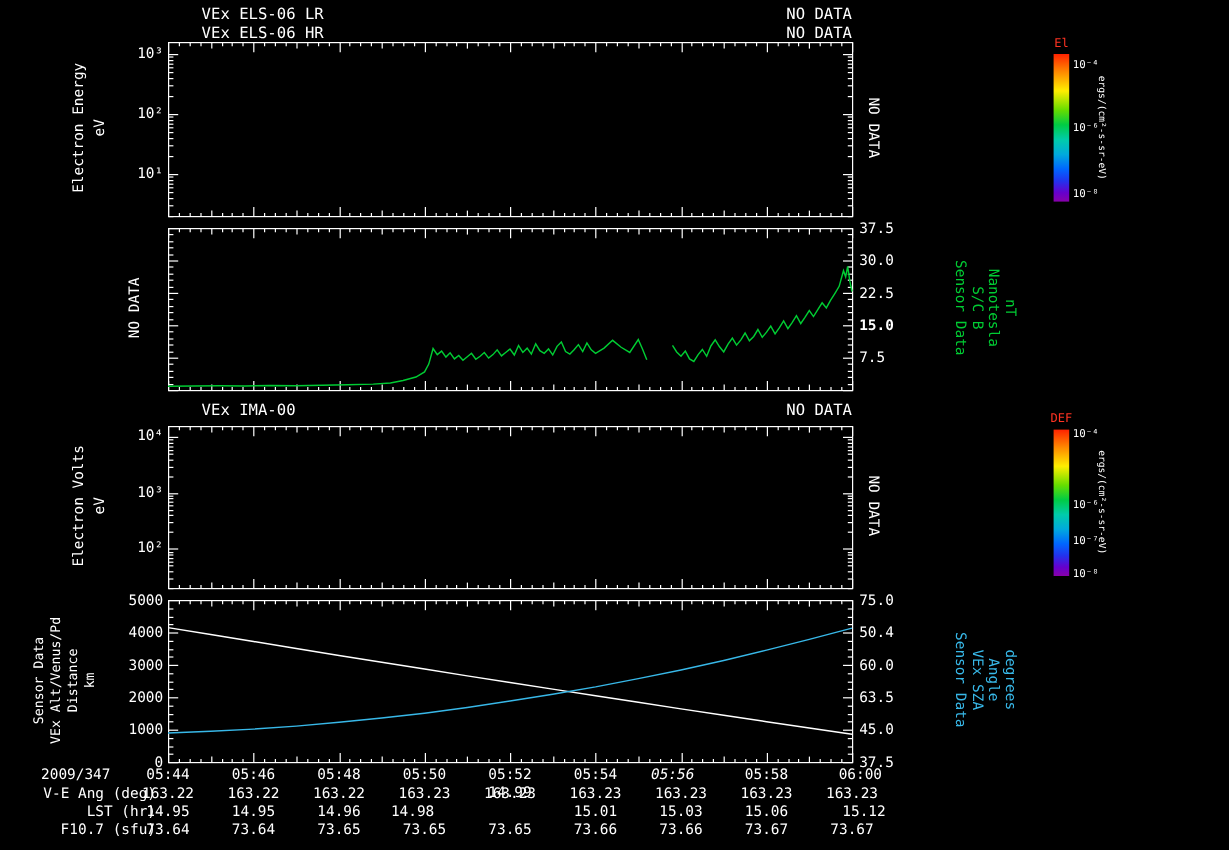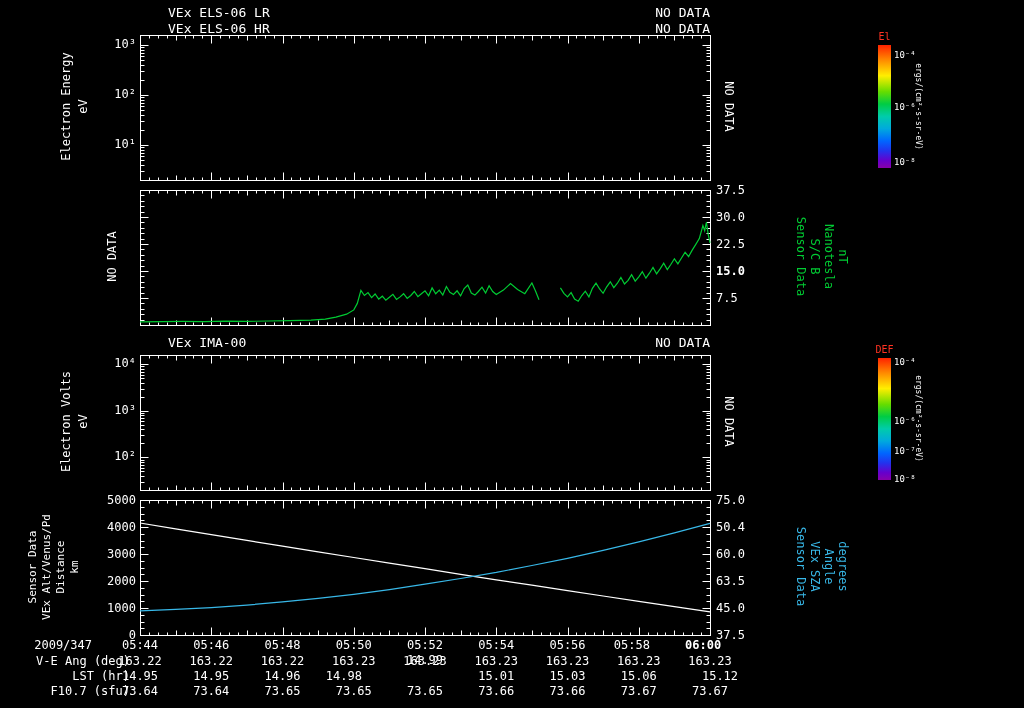--- a/index.html
+++ b/index.html
@@ -831,23 +831,23 @@
     <div class="lbl" style="left: 716px; top: 548px;">60.0</div>
     <div class="lbl" style="left: 716px; top: 575px;">63.5</div>
     <div class="lbl" style="left: 716px; top: 602px;">45.0</div>
     <div class="lbl" style="left: 716px; top: 629px;">37.5</div>
     <div class="lbl" style="left: 115px; top: 639px; width: 50px; text-align: center;">05:44</div>
     <div class="lbl" style="left: 186.25px; top: 639px; width: 50px; text-align: center;">05:46</div>
     <div class="lbl" style="left: 257.5px; top: 639px; width: 50px; text-align: center;">05:48</div>
     <div class="lbl" style="left: 328.75px; top: 639px; width: 50px; text-align: center;">05:50</div>
     <div class="lbl" style="left: 400px; top: 639px; width: 50px; text-align: center;">05:52</div>
     <div class="lbl" style="left: 471.25px; top: 639px; width: 50px; text-align: center;">05:54</div>
-    <div class="lbl" style="left: 542.5px; top: 639px; width: 50px; text-align: center;">05:56</div>
-    <div class="lbl" style="left: 613.75px; top: 639px; width: 50px; ">05:58</div>
-    <div class="lbl" style="left: 685px; top: 639px; width: 50px; text-align: left; font-weight: bold;">06:00</div>
+    <div class="lbl" style="left: 542.5px; top: 639px; width: 50px; text-align: left; font-style: italic;">05:56</div>
+    <div class="lbl" style="left: 613.75px; top: 639px; width: 50px; text-align: center;">05:58</div>
+    <div class="lbl" style="left: 685px; top: 639px; width: 50px; text-align: right;">06:00</div>
     <div class="lbl" style="left: 112px; top: 655px; width: 56px; text-align: center;">163.22</div>
     <div class="lbl" style="left: 183.25px; top: 655px; width: 56px; text-align: center;">163.22</div>
     <div class="lbl" style="left: 254.5px; top: 655px; width: 56px; text-align: center;">163.22</div>
     <div class="lbl" style="left: 325.75px; top: 655px; width: 56px; text-align: center;">163.23</div>
     <div class="lbl" style="left: 397px; top: 655px; width: 56px; text-align: center;">163.23</div>
     <div class="lbl" style="left: 468.25px; top: 655px; width: 56px; text-align: center;">163.23</div>
     <div class="lbl" style="left: 539.5px; top: 655px; width: 56px; text-align: center;">163.23</div>
     <div class="lbl" style="left: 610.75px; top: 655px; width: 56px; text-align: center;">163.23</div>
     <div class="lbl" style="left: 682px; top: 655px; width: 56px; text-align: center;">163.23</div>
     <div class="lbl" style="left: 112px; top: 670px; width: 56px; text-align: center;">14.95</div>

